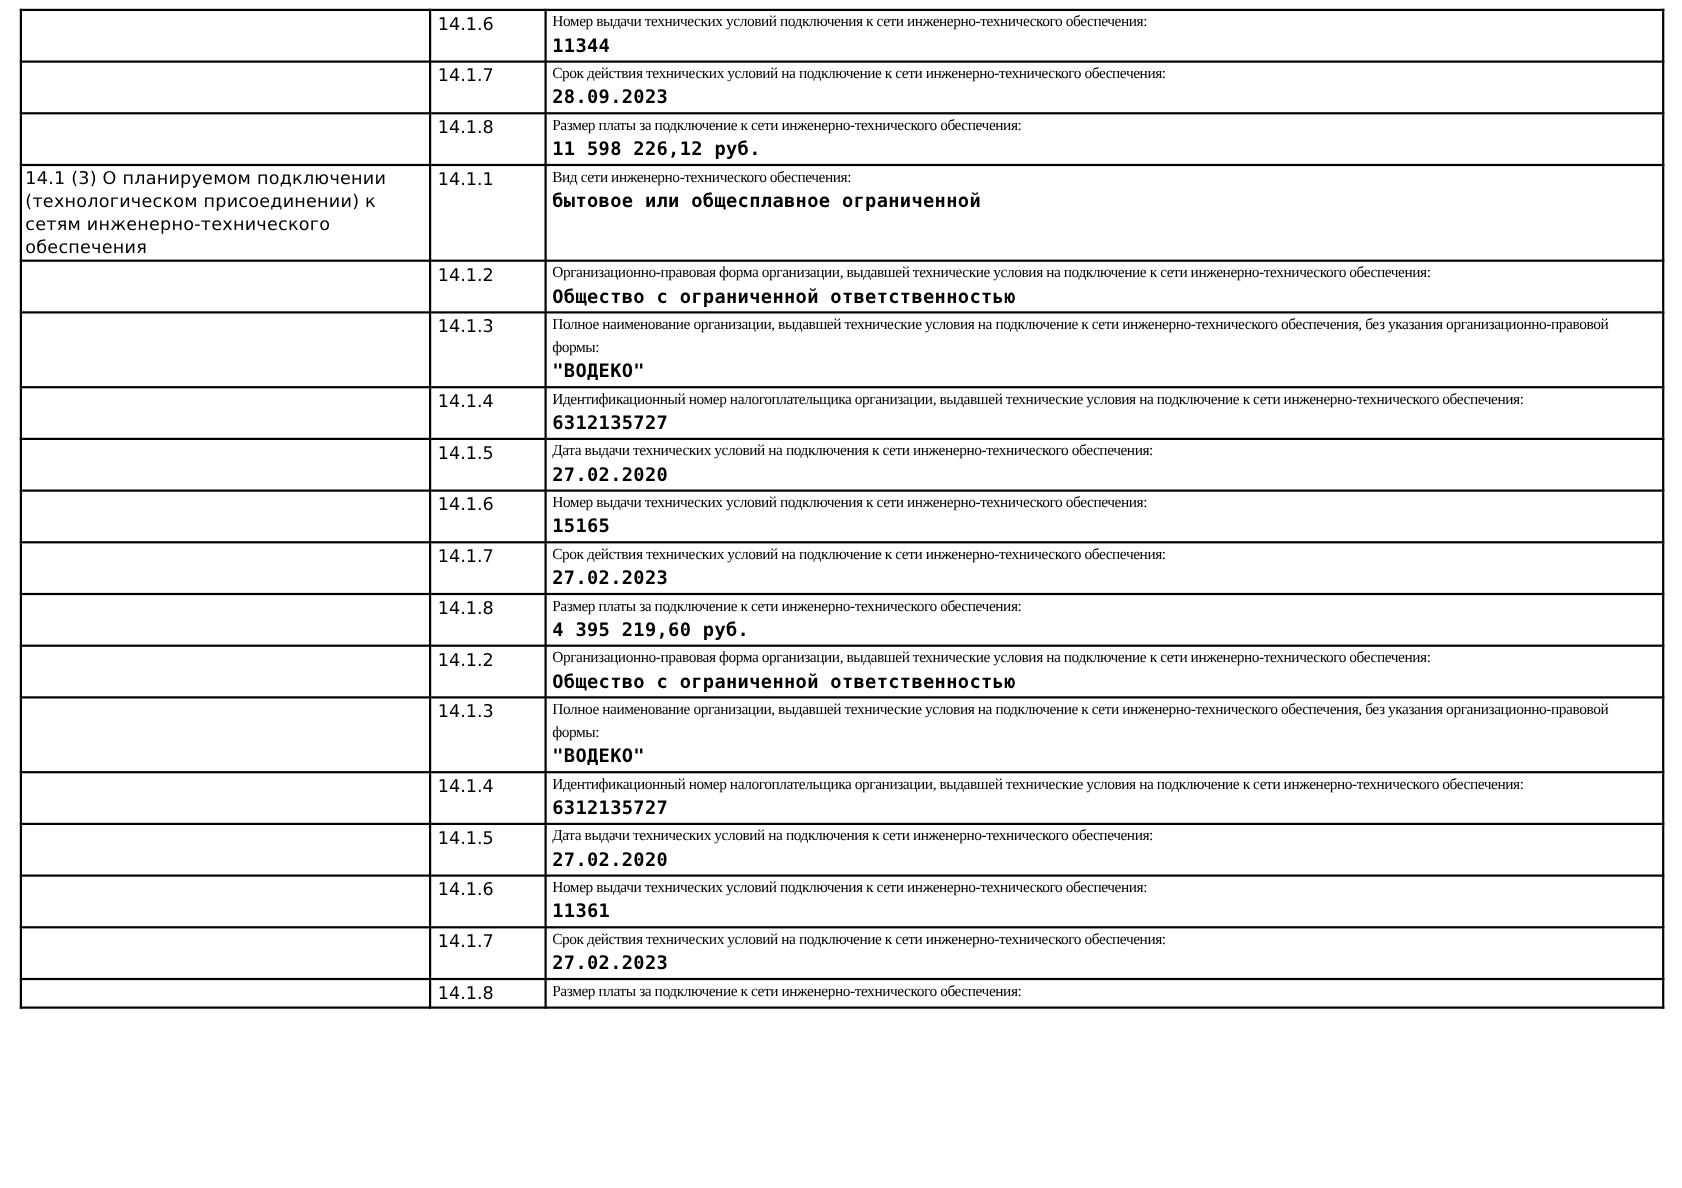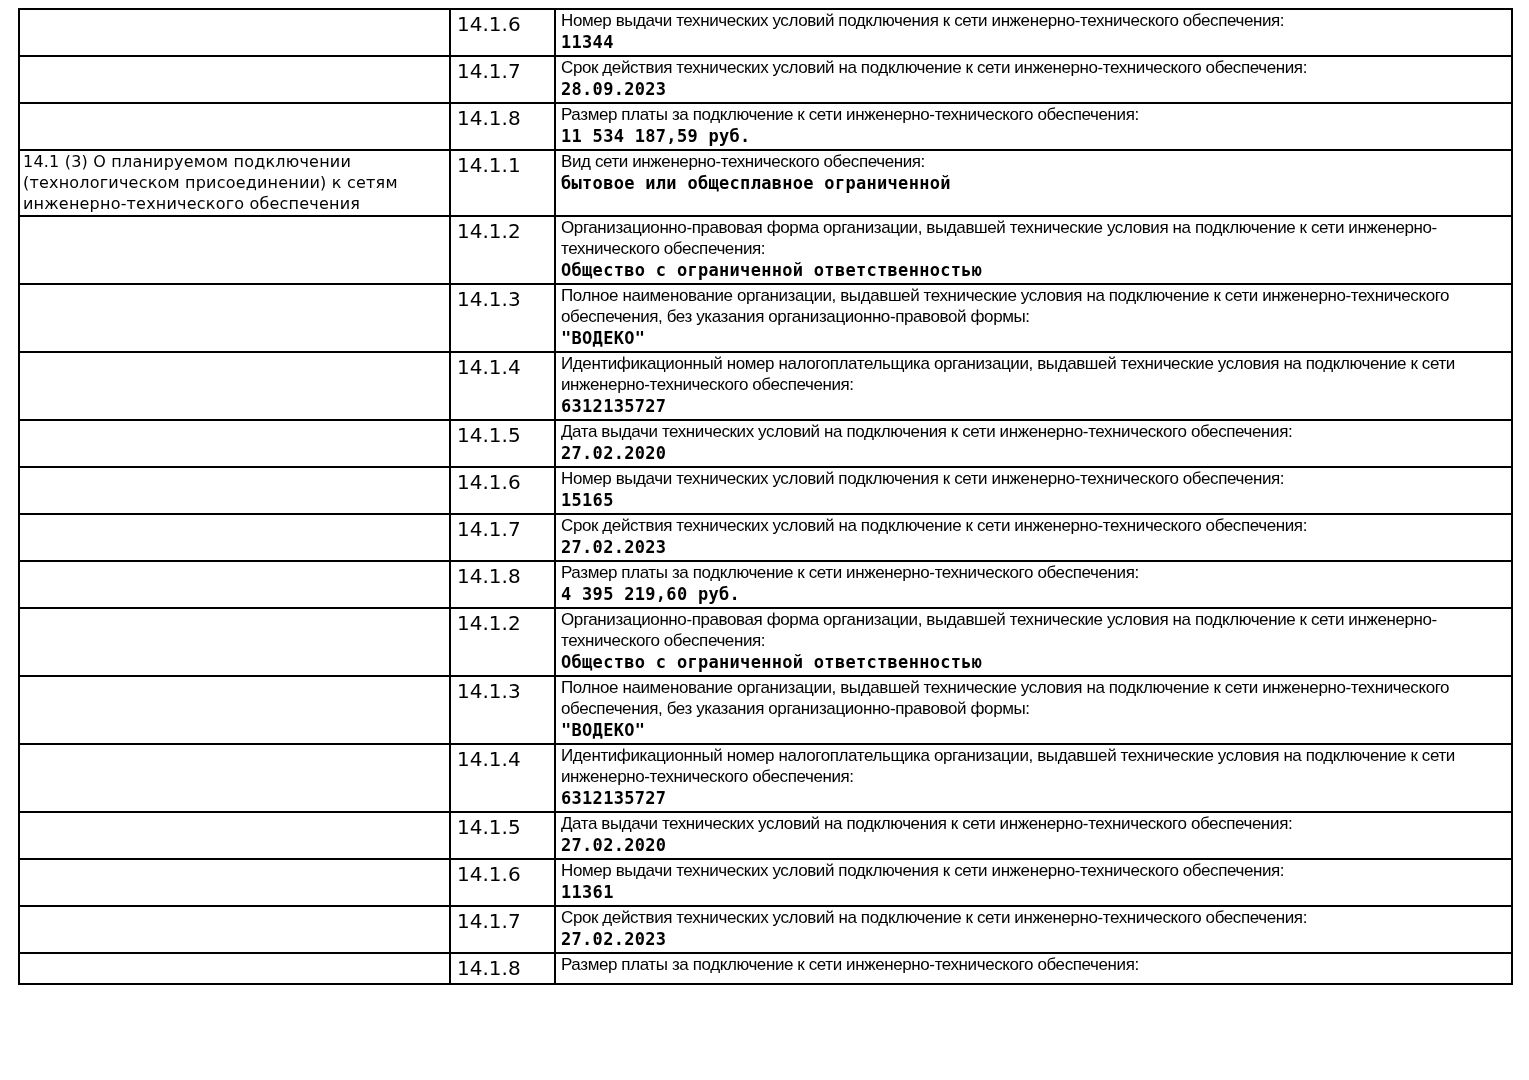--- a/index.html
+++ b/index.html
@@ -19,42 +19,42 @@
   table.decl {
     border-collapse: collapse;
     width: 1495px;
     table-layout: fixed;
   }
   table.decl td {
     border: 2px solid #000000;
     vertical-align: top;
   }
   td.section {
-    width: 431px;
+    width: 372px;
     font-family: "DejaVu Sans", sans-serif;
     font-size: 16px;
     line-height: 21px;
     padding: 0 4px 1px 3px;
     vertical-align: top;
     letter-spacing: 0.2px;
   }
   td.code {
     width: 105px;
     font-family: "DejaVu Sans", sans-serif;
-    font-size: 20px;
+    font-size: 16px;
     vertical-align: middle;
     padding: 2px 2px 3px 6px;
   }
   td.content {
     vertical-align: middle;
     padding: 0 6px 1px 5px;
   }
   .label {
-    font-family: Liberation Sans, sans-serif;
-    font-size: 17px;
+    font-family: Liberation Serif, serif;
+    font-size: 14px;
     line-height: 21px;
     letter-spacing: -0.4px;
   }
   .value {
     font-family: "DejaVu Sans Mono", monospace;
     font-weight: bold;
     font-size: 17px;
     line-height: 23px;
     letter-spacing: 0.3px;
     white-space: nowrap;
@@ -82,21 +82,21 @@
       <div class="label">Срок действия технических условий на подключение к сети инженерно-технического обеспечения:</div>
       <div class="value">28.09.2023</div>
     </td>
   </tr>
 
   <tr>
     <td class="section"></td>
     <td class="code">14.1.8</td>
     <td class="content">
       <div class="label">Размер платы за подключение к сети инженерно-технического обеспечения:</div>
-      <div class="value">11 534 187,59 руб.</div>
+      <div class="value">11 598 226,12 руб.</div>
     </td>
   </tr>
 
   <tr>
     <td class="section">14.1 (3) О планируемом подключении (технологическом присоединении) к сетям инженерно-технического обеспечения</td>
     <td class="code">14.1.1</td>
     <td class="content">
       <div class="label">Вид сети инженерно-технического обеспечения:</div>
       <div class="value">бытовое или общесплавное ограниченной</div>
     </td>

